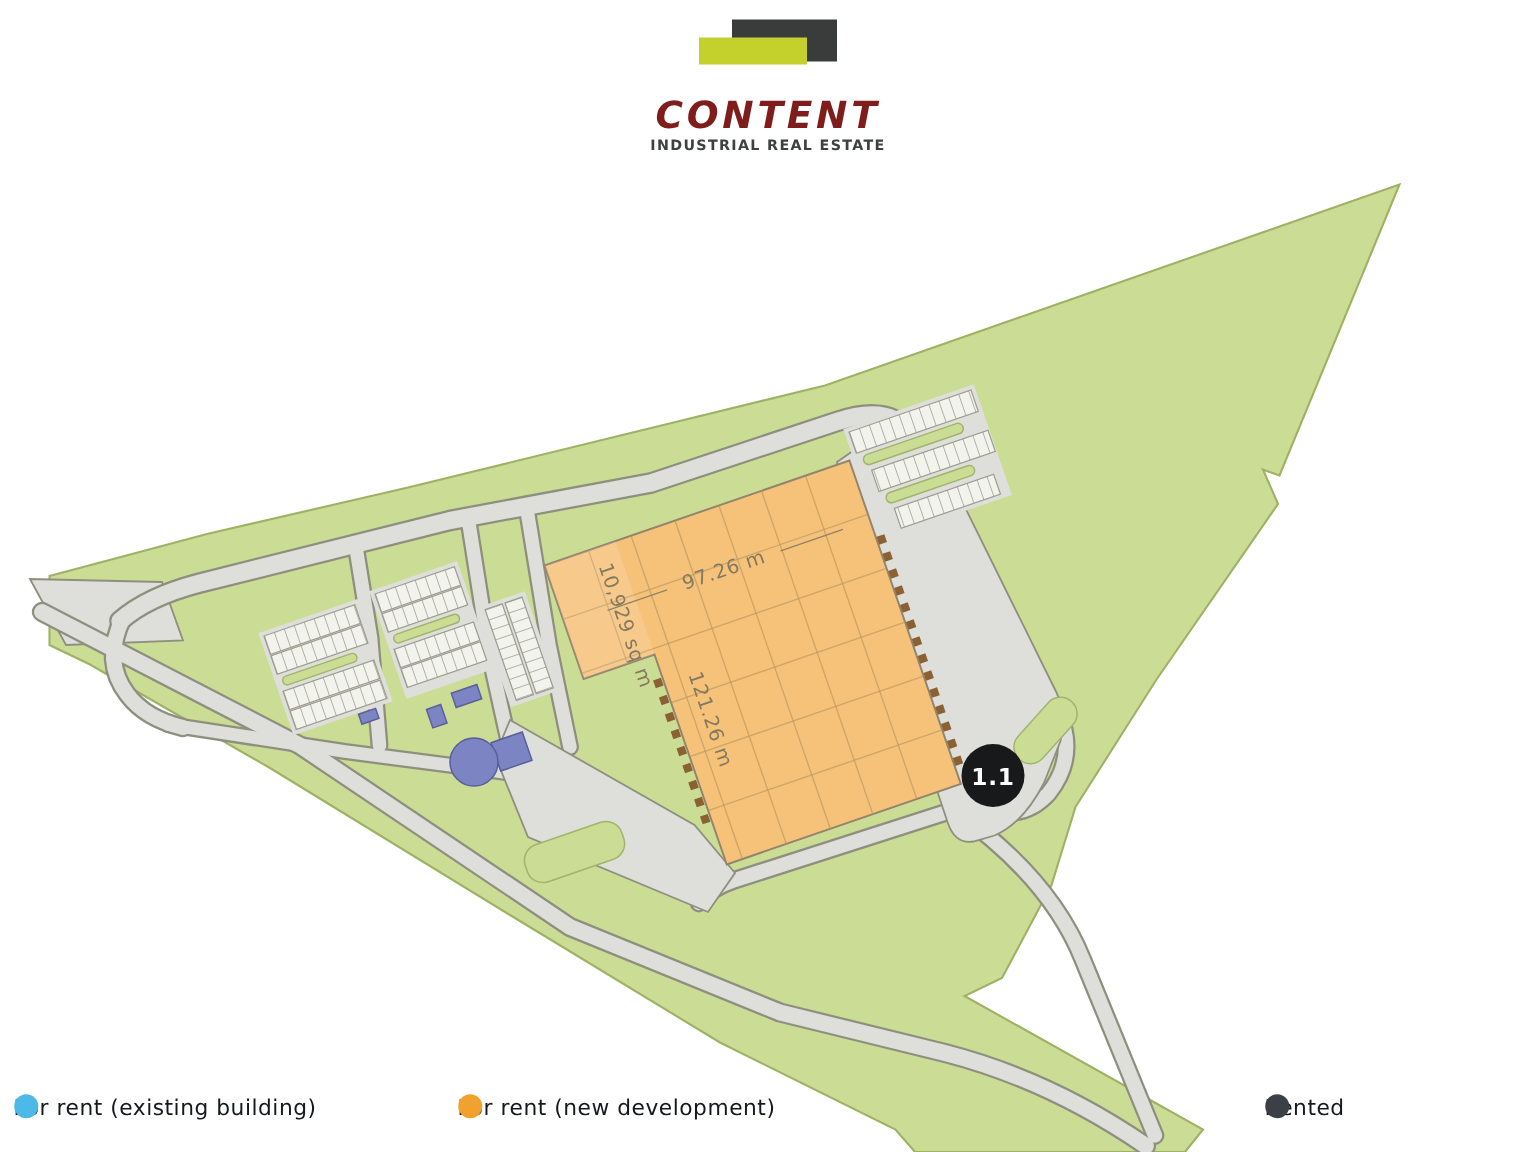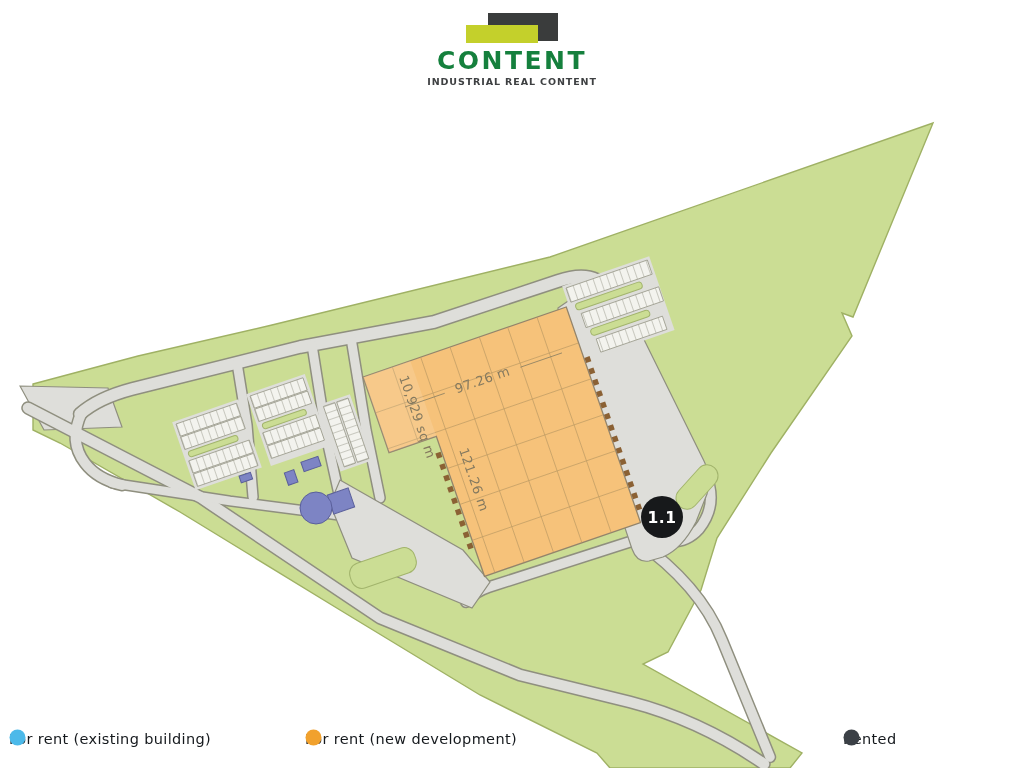--- a/index.html
+++ b/index.html
@@ -13,21 +13,21 @@
   .island{fill:#cbdd94;stroke:#a2b46c;stroke-width:1;}
   .blue{fill:#7d84c4;stroke:#5a5f9b;stroke-width:1;}
   .dim{fill:#84795f;font-size:13px;letter-spacing:.5px;}
   .dimline{stroke:#8f8264;stroke-width:.8;}
   .grid line{stroke:#bb9a63;stroke-width:.9;opacity:.7;}
   
   .logo{position:absolute;left:0;right:0;top:13px;text-align:center;}
   .logo-mark{position:relative;width:92px;height:30px;margin:0 auto;}
   .logo-mark .m-dark{position:absolute;left:22px;top:0;width:70px;height:28px;background:#3a3c3c;}
   .logo-mark .m-lime{position:absolute;left:0;top:12px;width:72px;height:18px;background:#c4d02b;}
-  .logo-title{margin-top:3px;font-size:25px;font-weight:bold;color:#15803d;letter-spacing:2.5px;}
+  .logo-title{margin-top:19px;font-size:25px;font-weight:bold;color:#7f1d1d;letter-spacing:2.5px;font-style:italic;}
   .logo-sub{margin-top:1px;font-size:9.5px;font-weight:bold;color:#3e4042;letter-spacing:.9px;}
   
   .legend-item{position:absolute;top:729px;display:flex;align-items:center;gap:10px;height:19px;}
   .legend-item .lbl{font-size:14.5px;color:#15191d;letter-spacing:.35px;white-space:nowrap;}
   .li-1{left:9px;} .li-2{left:305px;} .li-3{left:843px;}
 </style>
 </head>
 <body>
 
 <div class="stage">
@@ -202,21 +202,21 @@
       <text x="662" y="523" text-anchor="middle" font-size="15.5" font-weight="bold" fill="#ffffff" letter-spacing=".5">1.1</text>
     </g>
   </svg>
 
   <header class="logo">
     <div class="logo-mark">
       <span class="m-dark"></span>
         <span class="m-lime"></span>
     </div>
     <div class="logo-title">CONTENT</div>
-    <div class="logo-sub">INDUSTRIAL REAL CONTENT</div>
+    <div class="logo-sub">INDUSTRIAL REAL ESTATE</div>
   </header>
 
   <div class="legend-item li-1">
     <svg width="17" height="17">
       <circle cx="8.5" cy="8.5" r="8" fill="#4cb9e9"></circle>
     </svg>
     <span class="lbl">For rent (existing building)</span>
   </div>
   <div class="legend-item li-2">
     <svg width="17" height="17">

